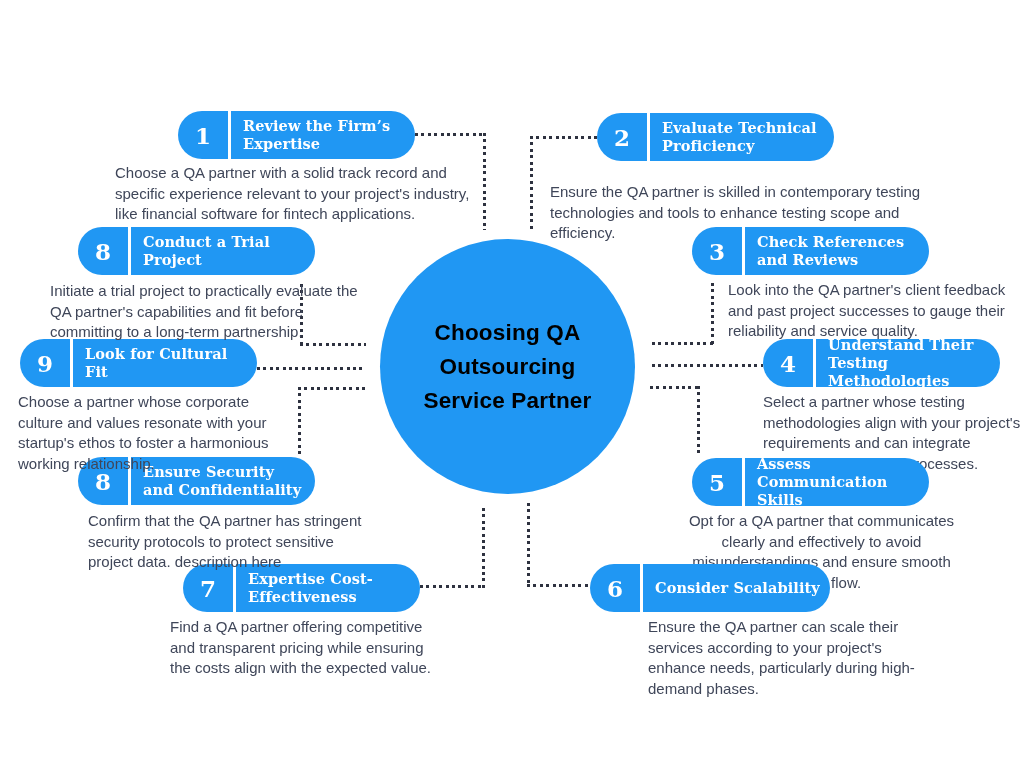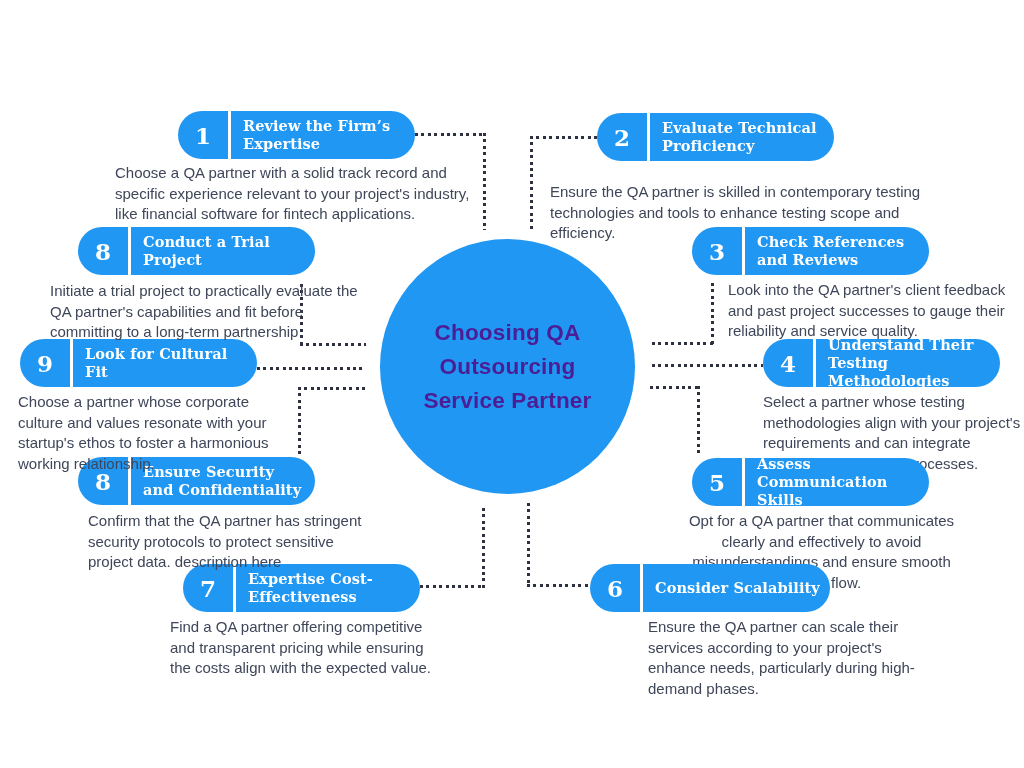--- a/index.html
+++ b/index.html
@@ -18,21 +18,21 @@
     font-family:"Liberation Sans", sans-serif;
   }
   
   .center-circle{
     position:absolute;left:380px;top:239px;width:255px;height:255px;
     background:var(--blue);border-radius:50%;
     display:flex;flex-direction:column;align-items:center;justify-content:center;
     text-align:center;
   }
   .center-circle .line{
-    color:#4c1d95;font-weight:bold;font-size:22.5px;line-height:34px;
+    color:#000000;font-weight:bold;font-size:22.5px;line-height:34px;
     font-family:"Liberation Sans", sans-serif;letter-spacing:.2px;
   }
   
   .badge{
     position:absolute;height:48px;width:237px;
     background:var(--blue);border-radius:24px;
     display:flex;align-items:stretch;overflow:hidden;
   }
   .badge .num{
     width:50px;flex:0 0 50px;display:flex;align-items:center;justify-content:center;

